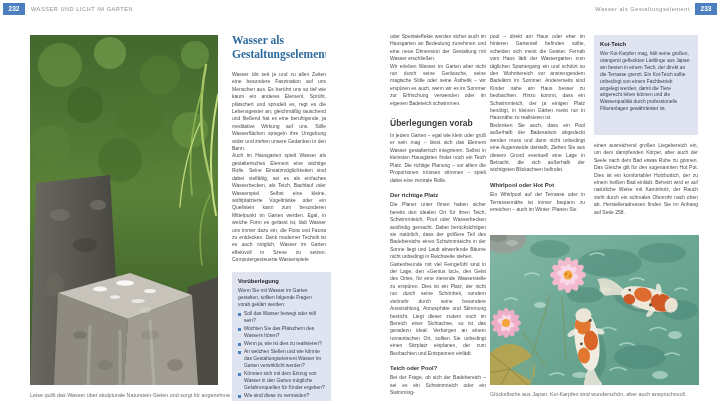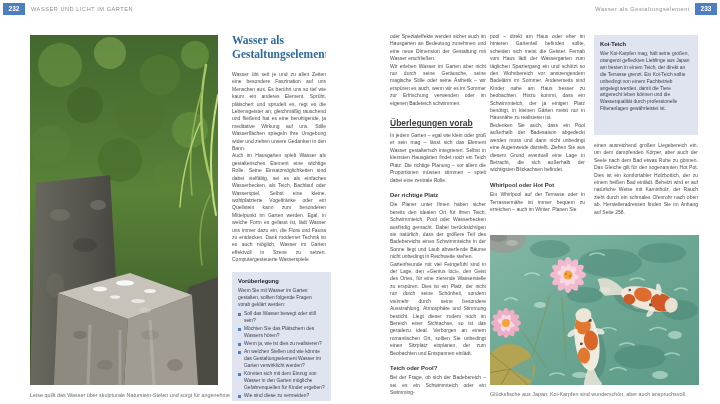--- a/index.html
+++ b/index.html
@@ -44,21 +44,20 @@
     font-size:11.5px; line-height:14px; color:#2e6b9e;
     width:110px; margin-bottom:10px;
   }
   .bt {
     font-size:5px; line-height:7.4px; color:#4c4c4c;
     text-align:justify; hyphens:auto; overflow-wrap:break-word;
   }
   .h-major {
     font-size:8.5px; line-height:10px; font-weight:bold; color:#3d3d3d;
     margin:11px 0 4px;
-    text-decoration:underline;
   }
   .h-minor {
     font-size:5.9px; line-height:7px; font-weight:bold; color:#353535;
     margin:8px 0 2.5px;
   }
 
   
   .info-box {
     background:#dfe4f0; padding:6px; color:#3e4252;
     font-size:4.9px; line-height:6.9px; overflow:hidden;

